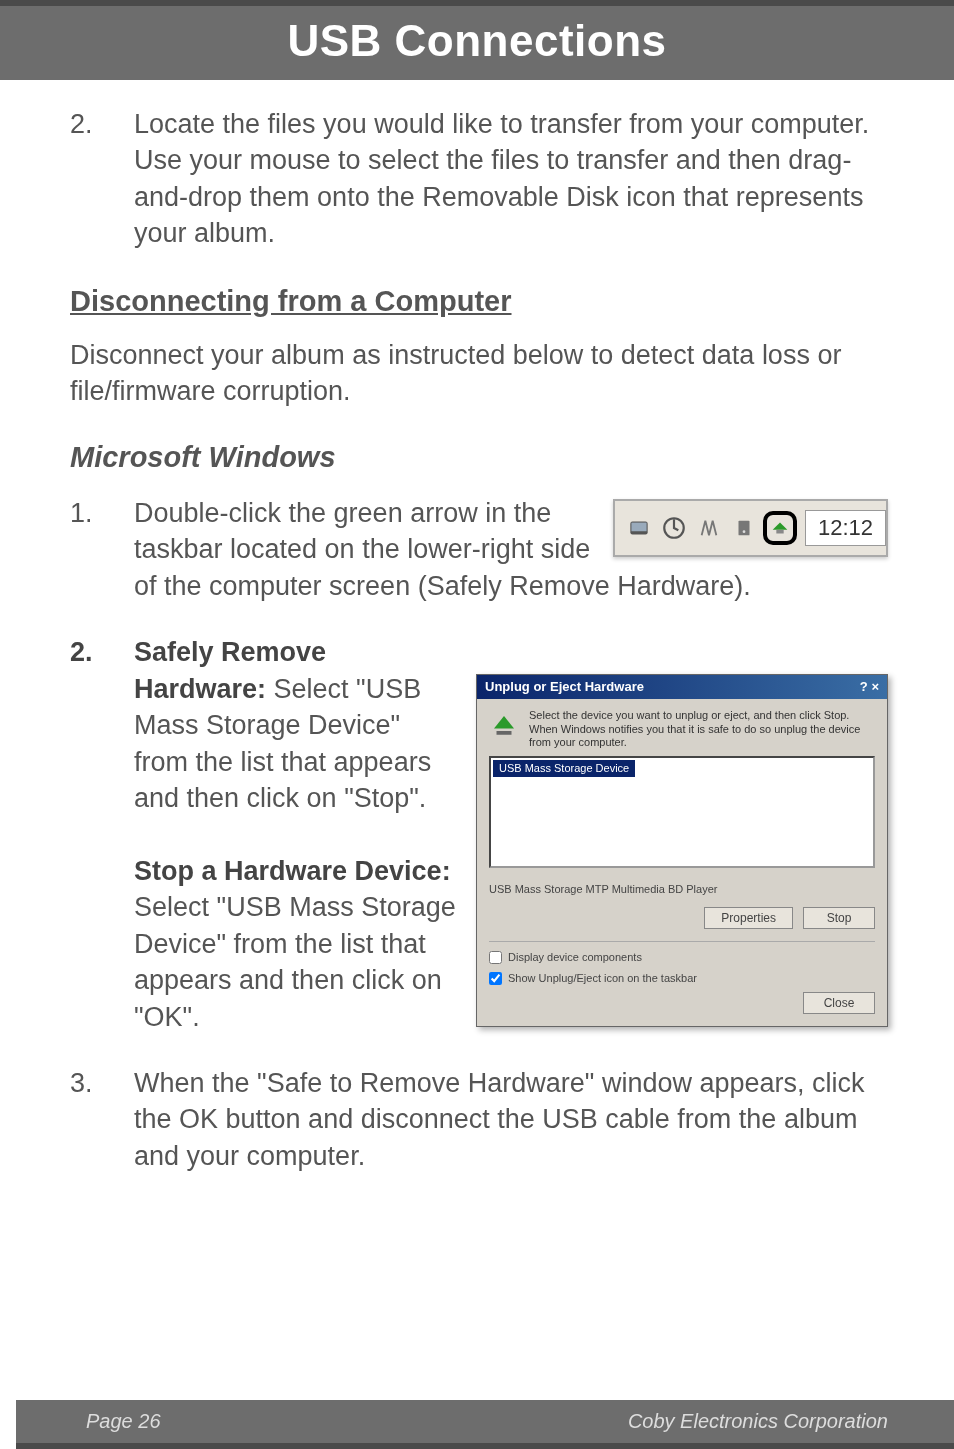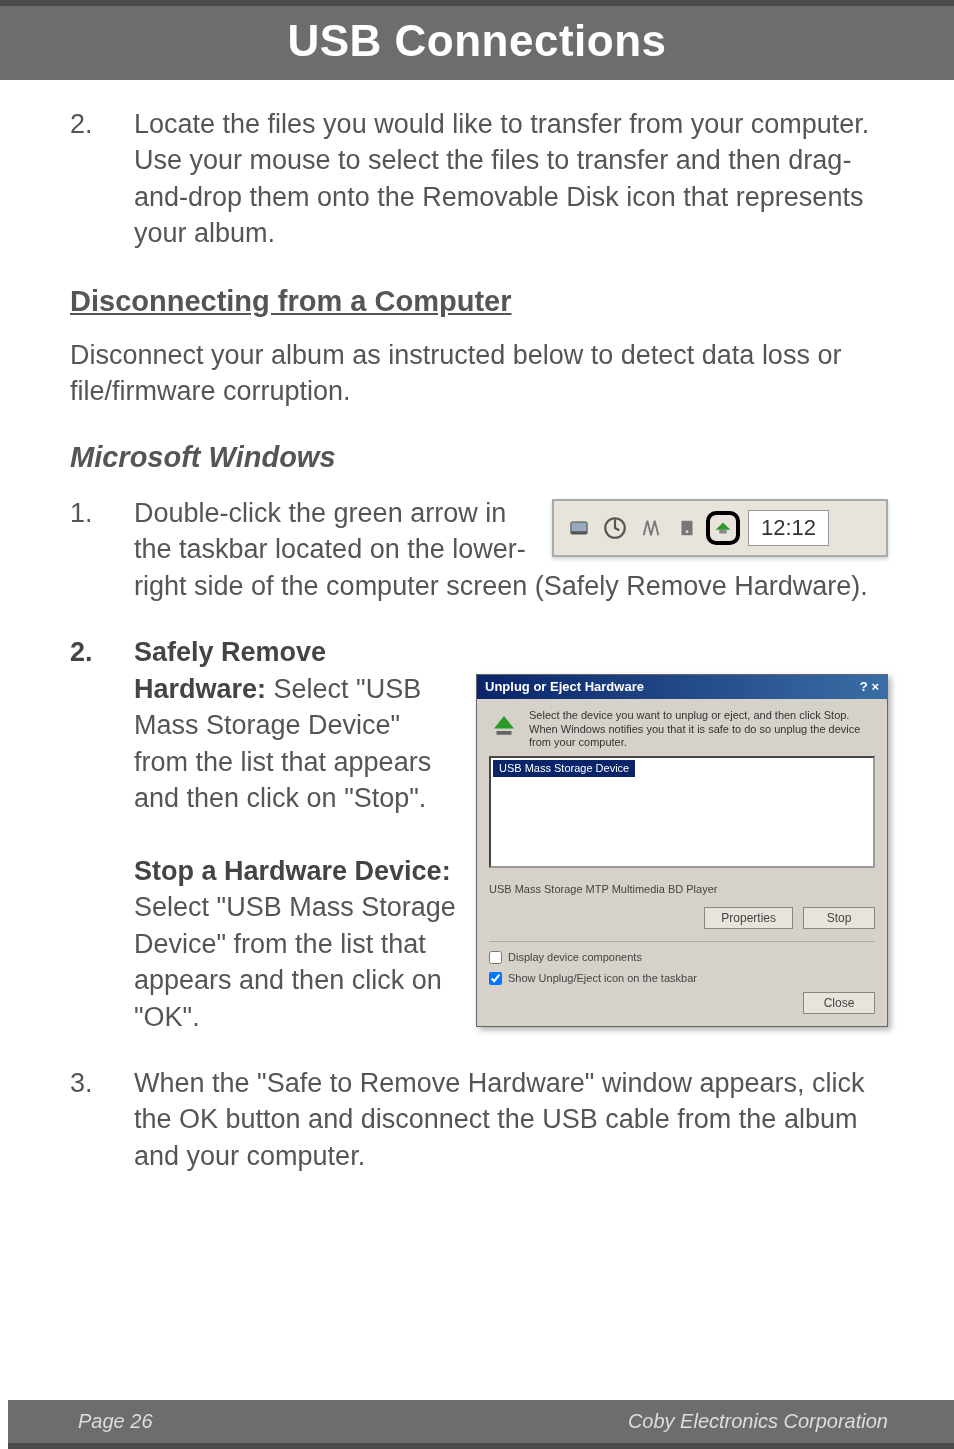--- a/index.html
+++ b/index.html
@@ -54,21 +54,21 @@
     color: #555;
     margin: 20px 0 18px 0;
   }
   .bold { font-weight: bold; color: #444; }
   .taskbar-img {
     float: right;
     margin-left: 18px;
     margin-top: 4px;
   }
   .taskbar-box {
-    width: 336px;
+    width: 275px;
     height: 58px;
     background: #e8e4dc;
     border: 2px solid #aaa;
     display: flex;
     align-items: center;
     padding-left: 8px;
     box-shadow: 0 2px 4px rgba(0,0,0,0.2);
   }
   .tb-icon {
     width: 34px;
@@ -194,21 +194,21 @@
   }
   .dlg-check input { margin: 0; }
   .dlg-close-row {
     display: flex;
     justify-content: flex-end;
     padding: 0 12px 12px 12px;
   }
   .footer-bar {
     position: absolute;
     bottom: 0;
-    left: 8px;
+    left: 16px;
     right: 0;
     background: #6d6d6d;
     color: #ddd;
     font-style: italic;
     font-size: 20px;
     padding: 10px 66px 10px 70px;
     display: flex;
     justify-content: space-between;
     border-bottom: 6px solid #4a4a4a;
   }

